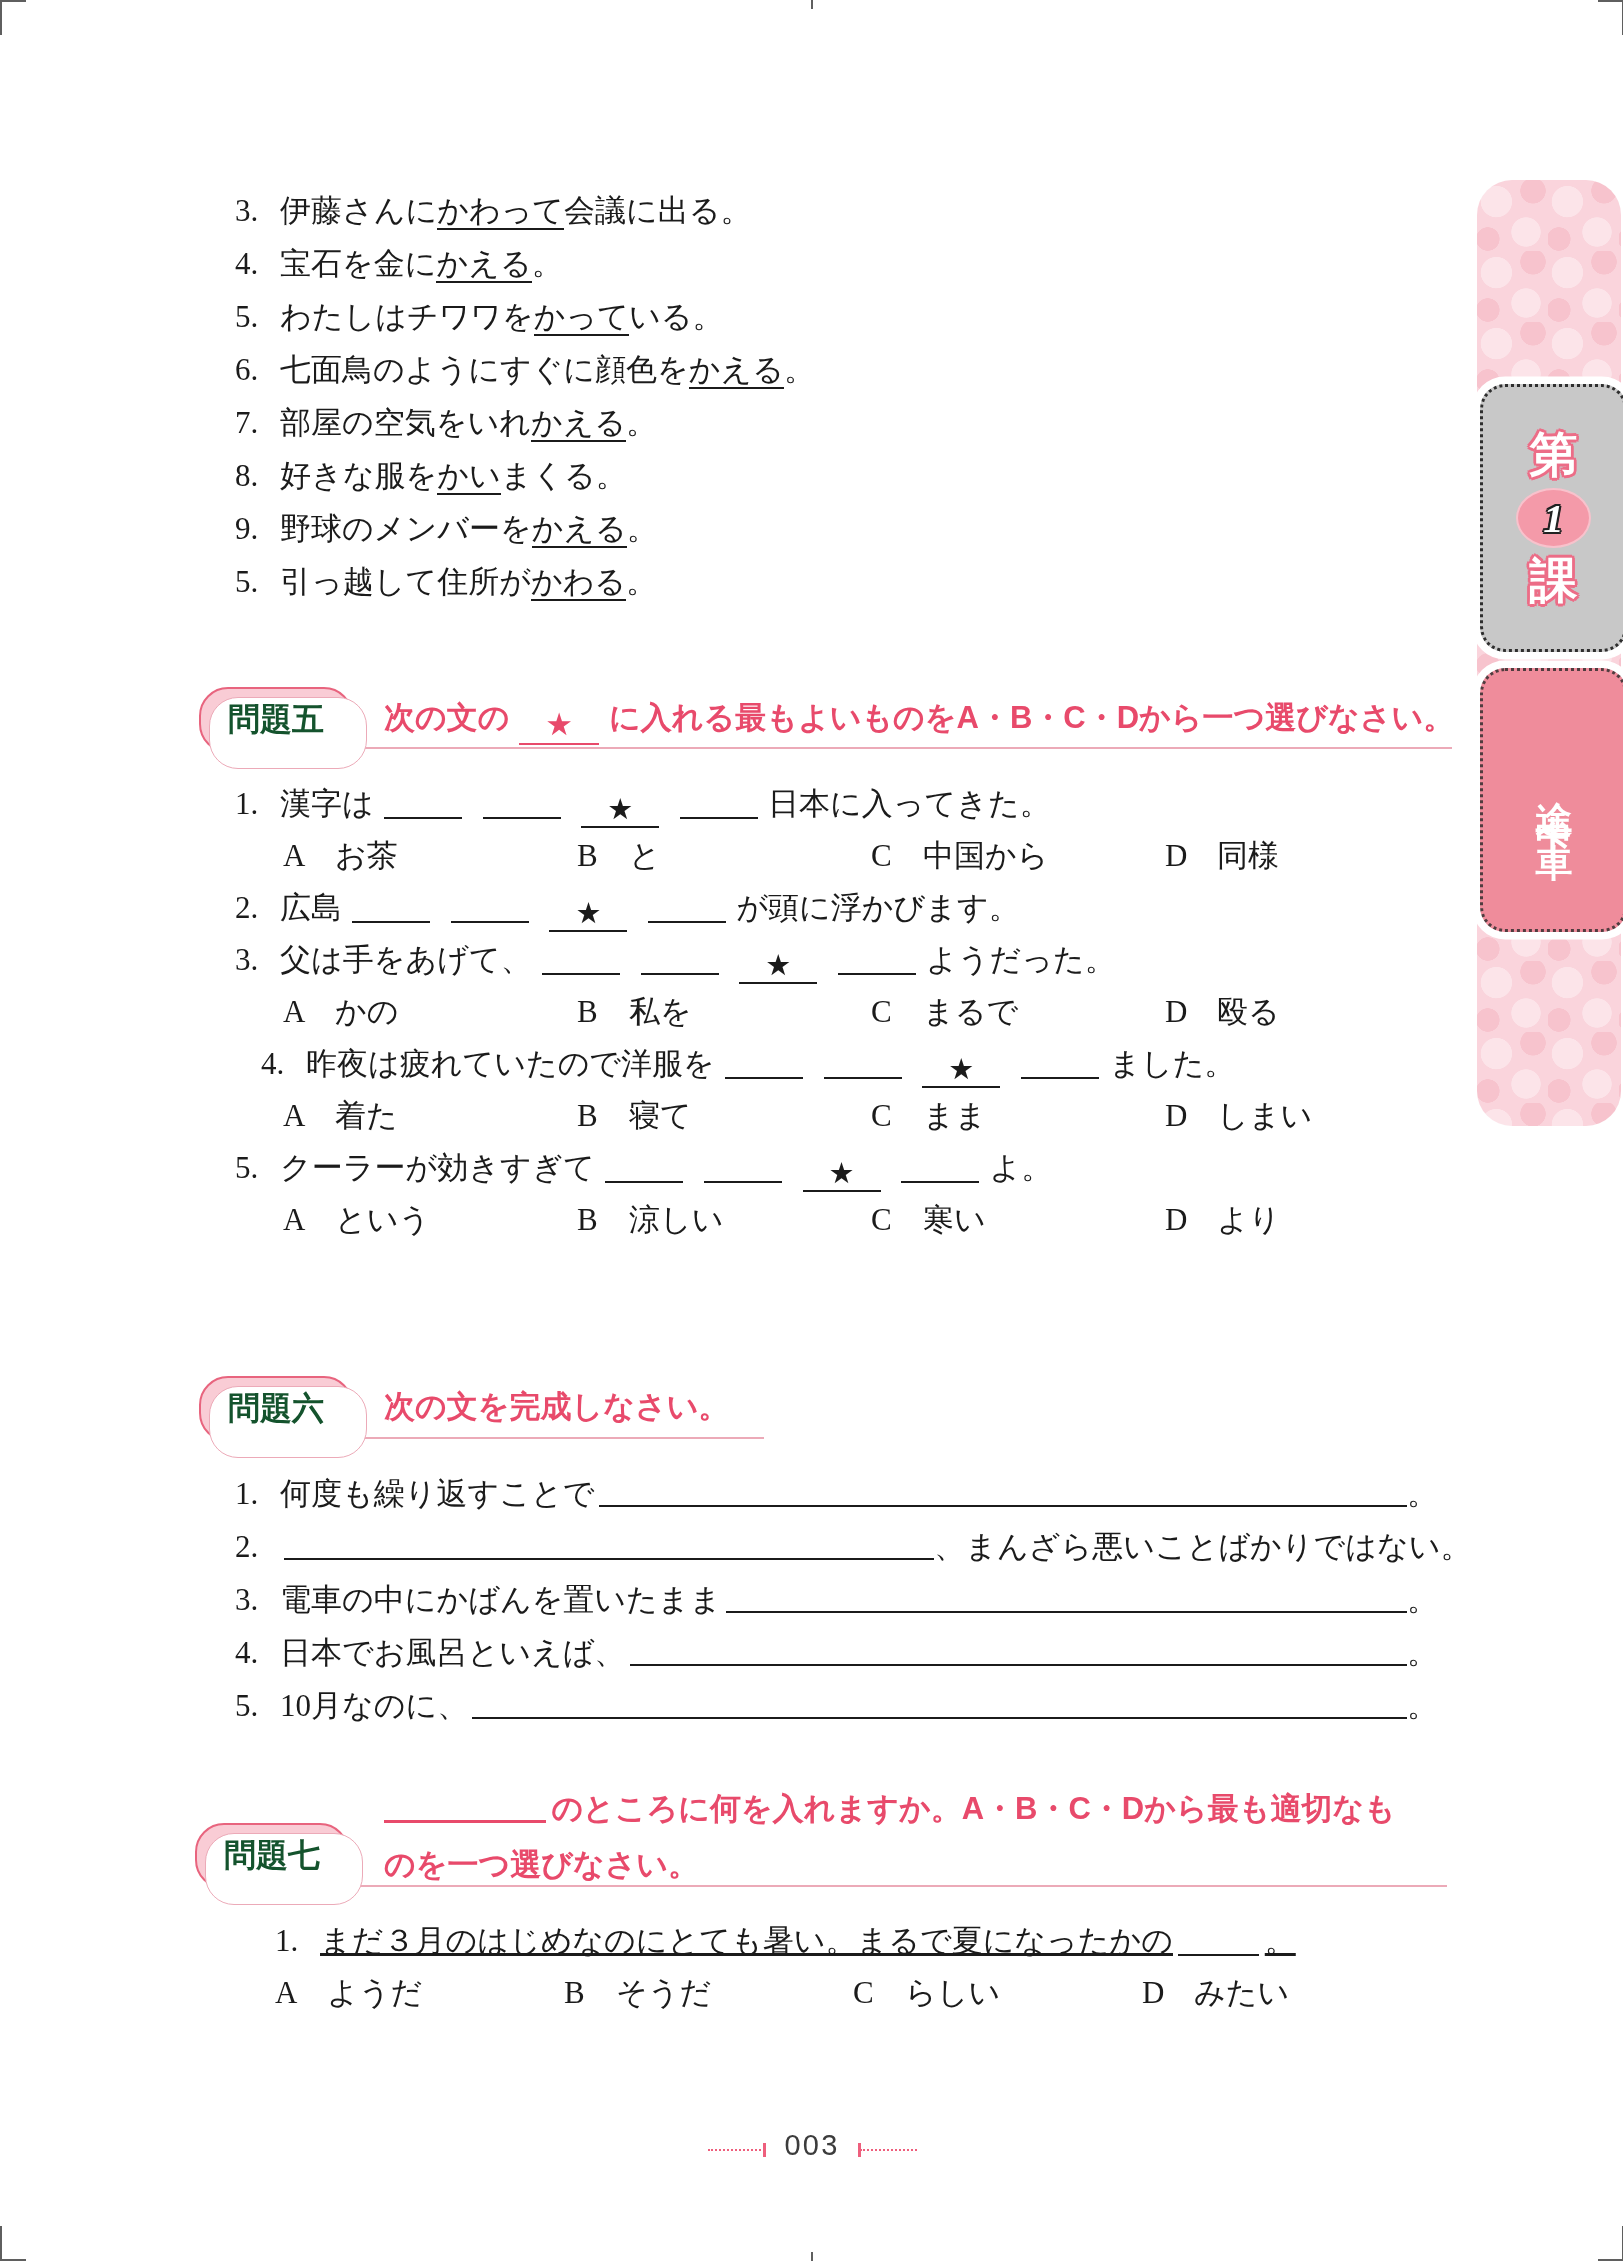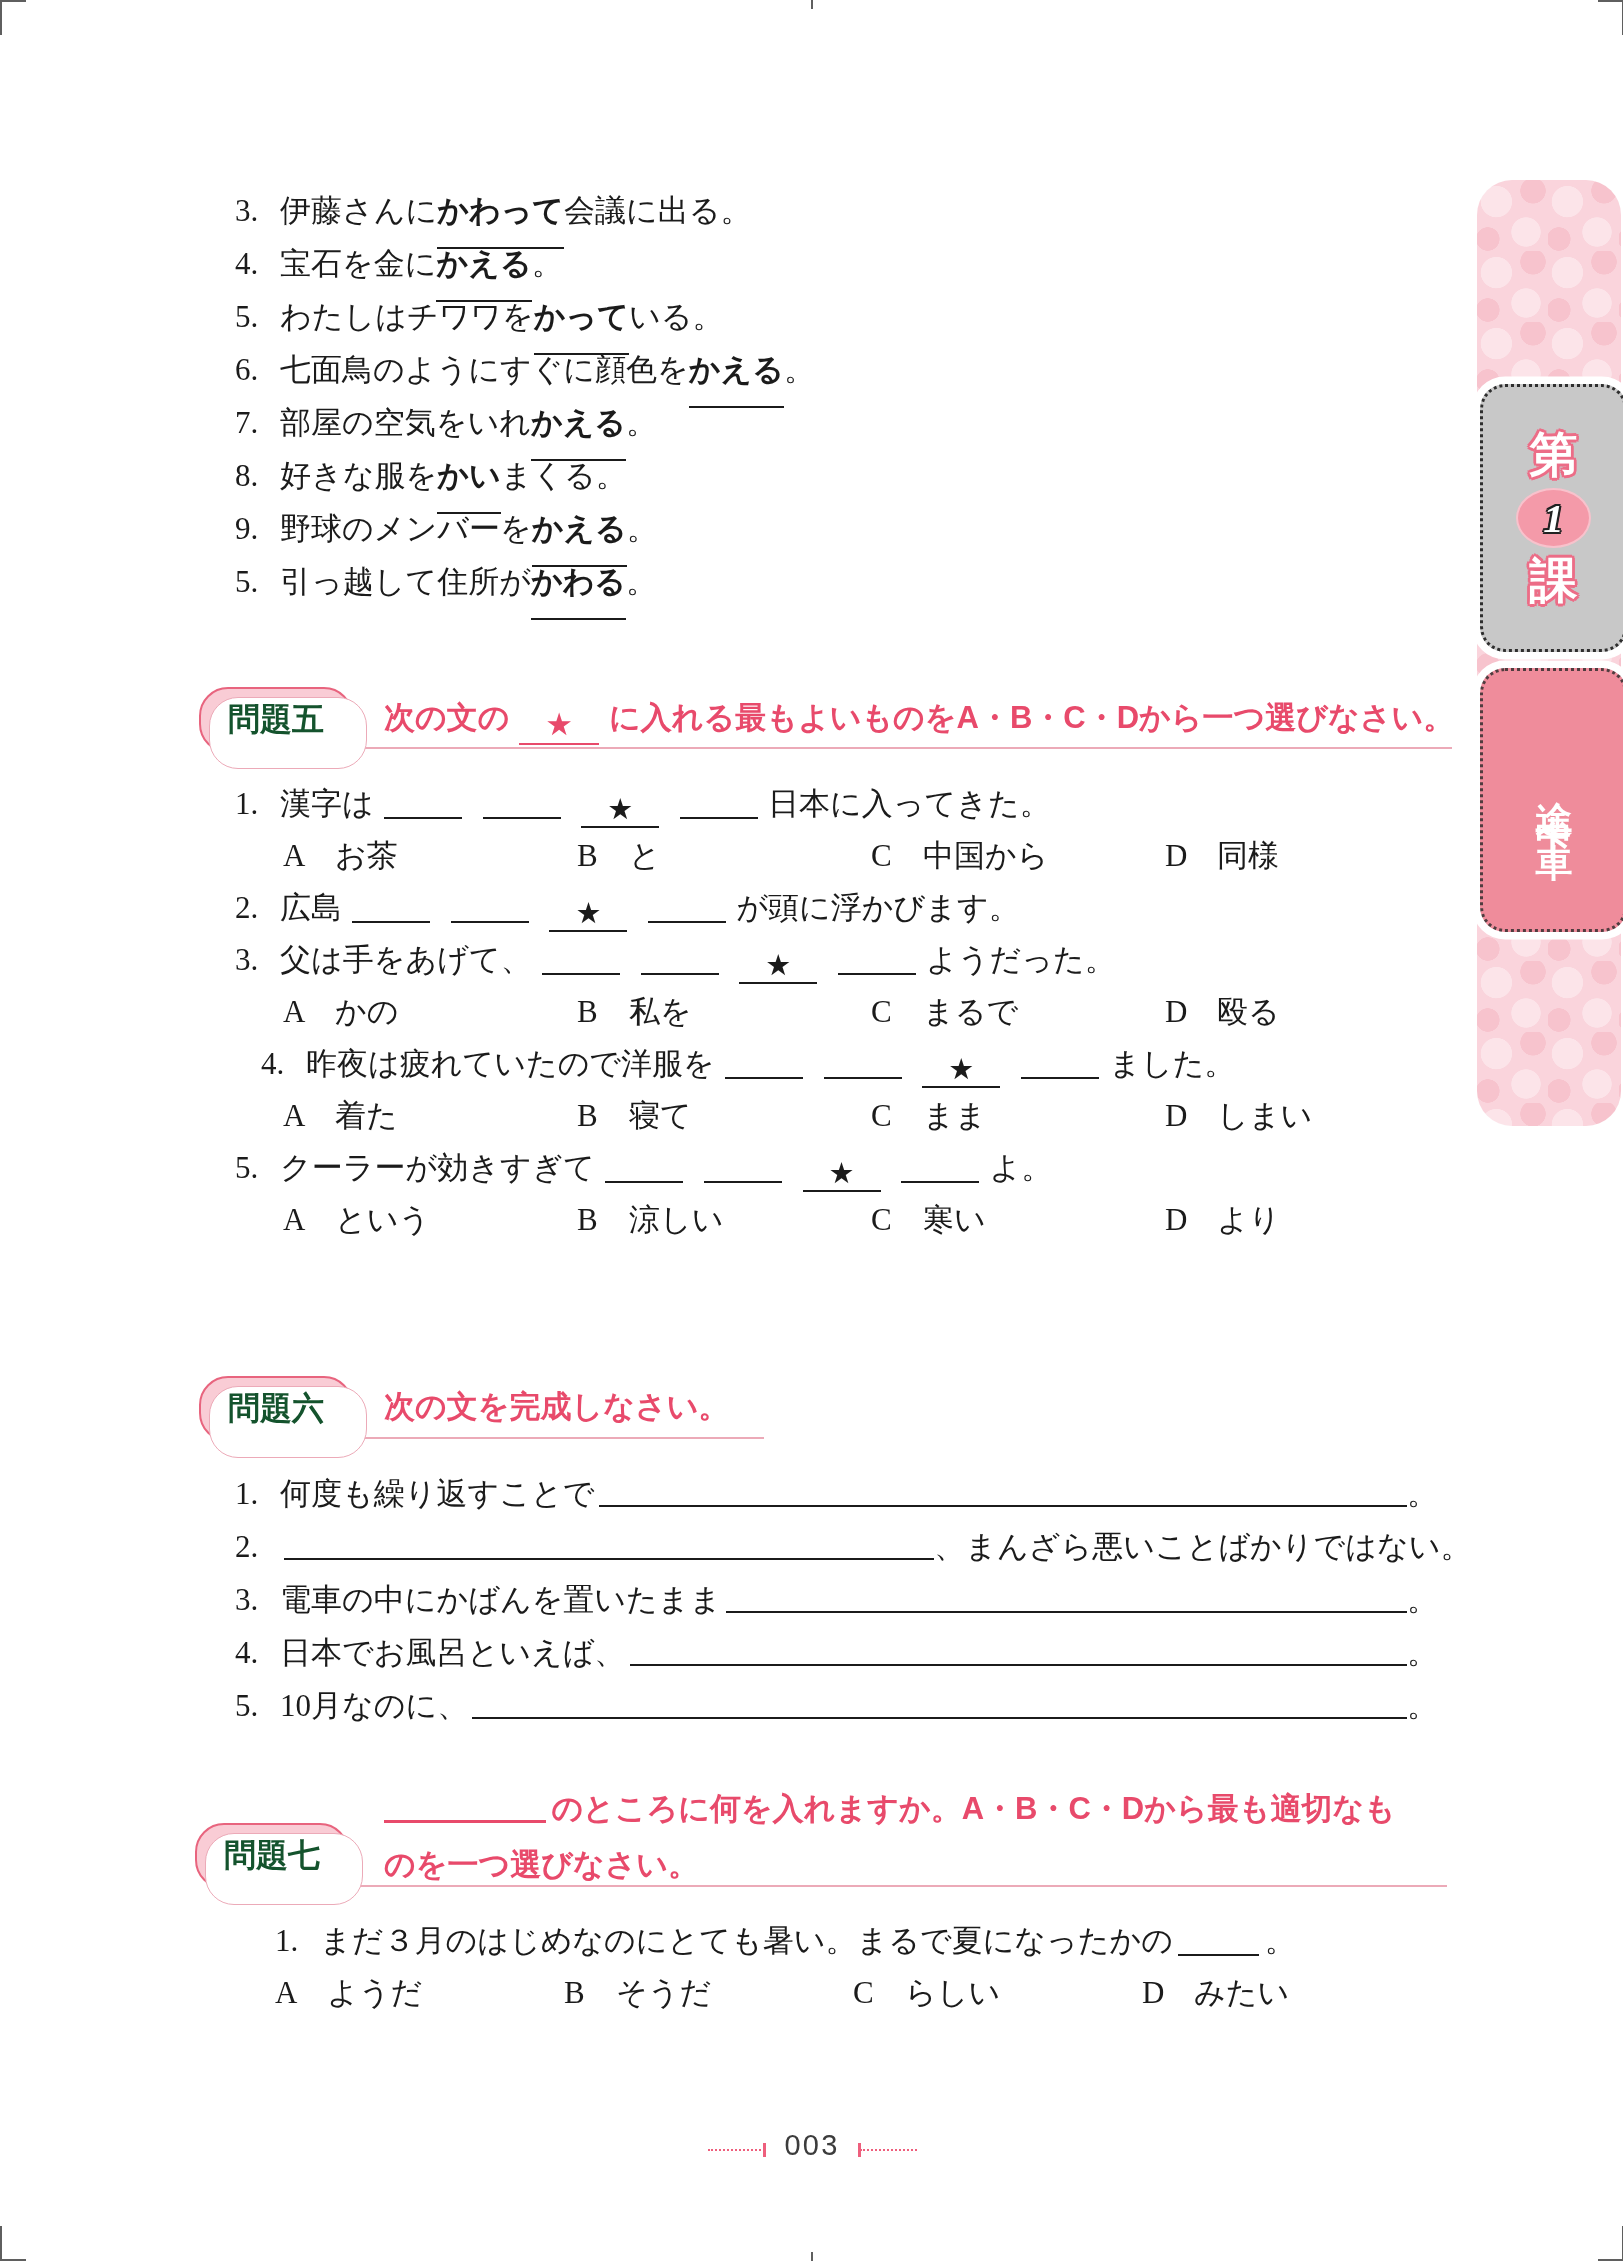--- a/index.html
+++ b/index.html
@@ -5,21 +5,21 @@
   html,body{margin:0;padding:0;background:#ffffff;}
   .page{position:relative;width:1624px;height:2261px;background:#ffffff;overflow:hidden;
         font-family:"Liberation Serif","DejaVu Serif",serif;color:#1b1b1b;}
 
   
   .cm{position:absolute;background:#5f5f5f;}
 
   
   .row{white-space:nowrap;line-height:53px;font-size:31px;}
   .num{display:inline-block;min-width:45px;}
-  .u{border-bottom:2.2px solid #1b1b1b;padding-bottom:19px;font-weight:bold;}
+  .u{border-bottom:2.2px solid #1b1b1b;padding-bottom:0;}
 
   
   .bl{display:inline-block;width:78px;margin:0 10.3px;border-bottom:2.7px solid #1b1b1b;
       height:6.5px;vertical-align:-5.4px;}
   .bl.star{height:auto;text-align:center;font-size:29px;line-height:33px;vertical-align:-5.4px;}
   .bl.star i{font-style:normal;}
   .bl.short{width:81px;margin:0 5.4px;}
 
   
   .opts{display:flex;margin-left:48px;line-height:52px;font-size:31px;}
@@ -210,21 +210,21 @@
   </div>
   <div class="instr" style="left:384px;top:1837px;height:56px;line-height:56px;">
     <span>のを一つ選びなさい。</span>
   </div>
   <div class="badge" style="left:195px;top:1823px;">
     <span>問題七</span>
   </div>
   <div class="hrule" style="left:359px;top:1885px;width:1088px;"></div>
 
   <div class="abs" style="left:275px;top:1915px;">
-    <div class="row" style="line-height:52px;"><span class="num">1.</span><span>まだ３月のはじめなのにとても暑い。まるで夏になったかの</span><span class="bl short"></span><span>。</span></div>
+    <div class="row" style="line-height:52px;text-decoration:underline;"><span class="num">1.</span><span>まだ３月のはじめなのにとても暑い。まるで夏になったかの</span><span class="bl short"></span><span>。</span></div>
     <div class="opts" style="margin-left:0;">
       <span class="opt" style="width:289px;"><span class="okey">A</span><span>ようだ</span></span>
       <span class="opt" style="width:289px;"><span class="okey">B</span><span>そうだ</span></span>
       <span class="opt" style="width:289px;"><span class="okey">C</span><span>らしい</span></span>
       <span class="opt"><span class="okey">D</span><span>みたい</span></span>
     </div>
   </div>
 
   <div class="dotline" style="left:708px;"></div>
   <div class="dtick" style="left:763px;"></div>

